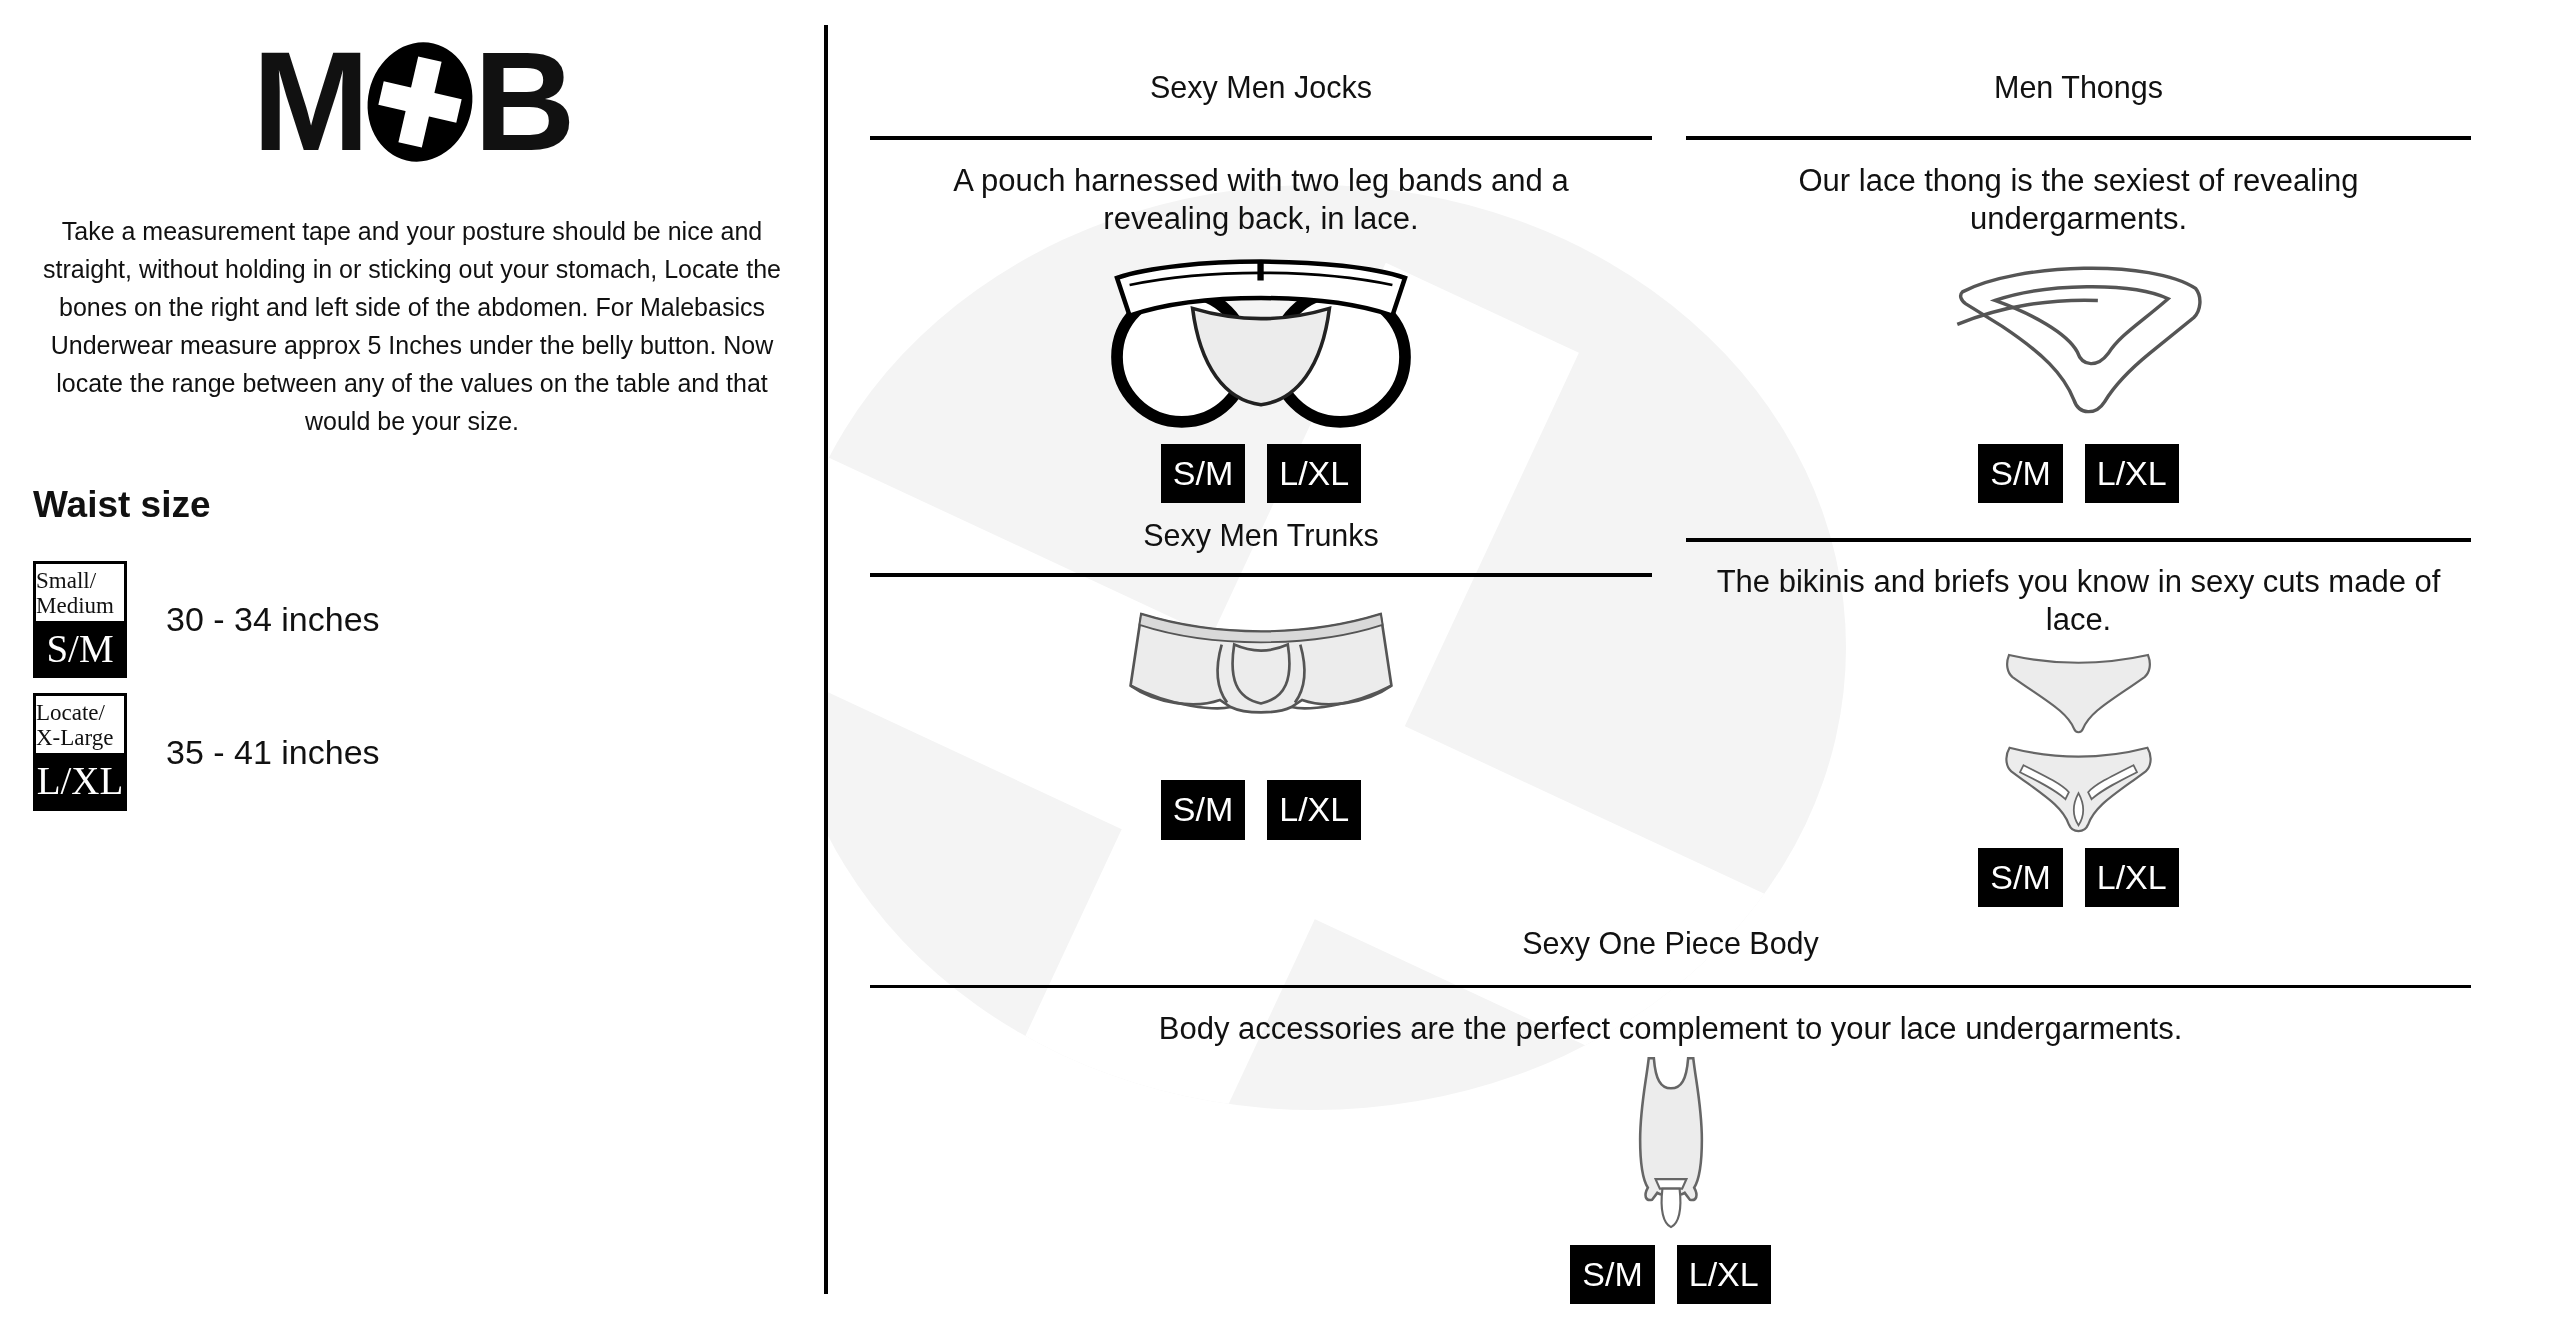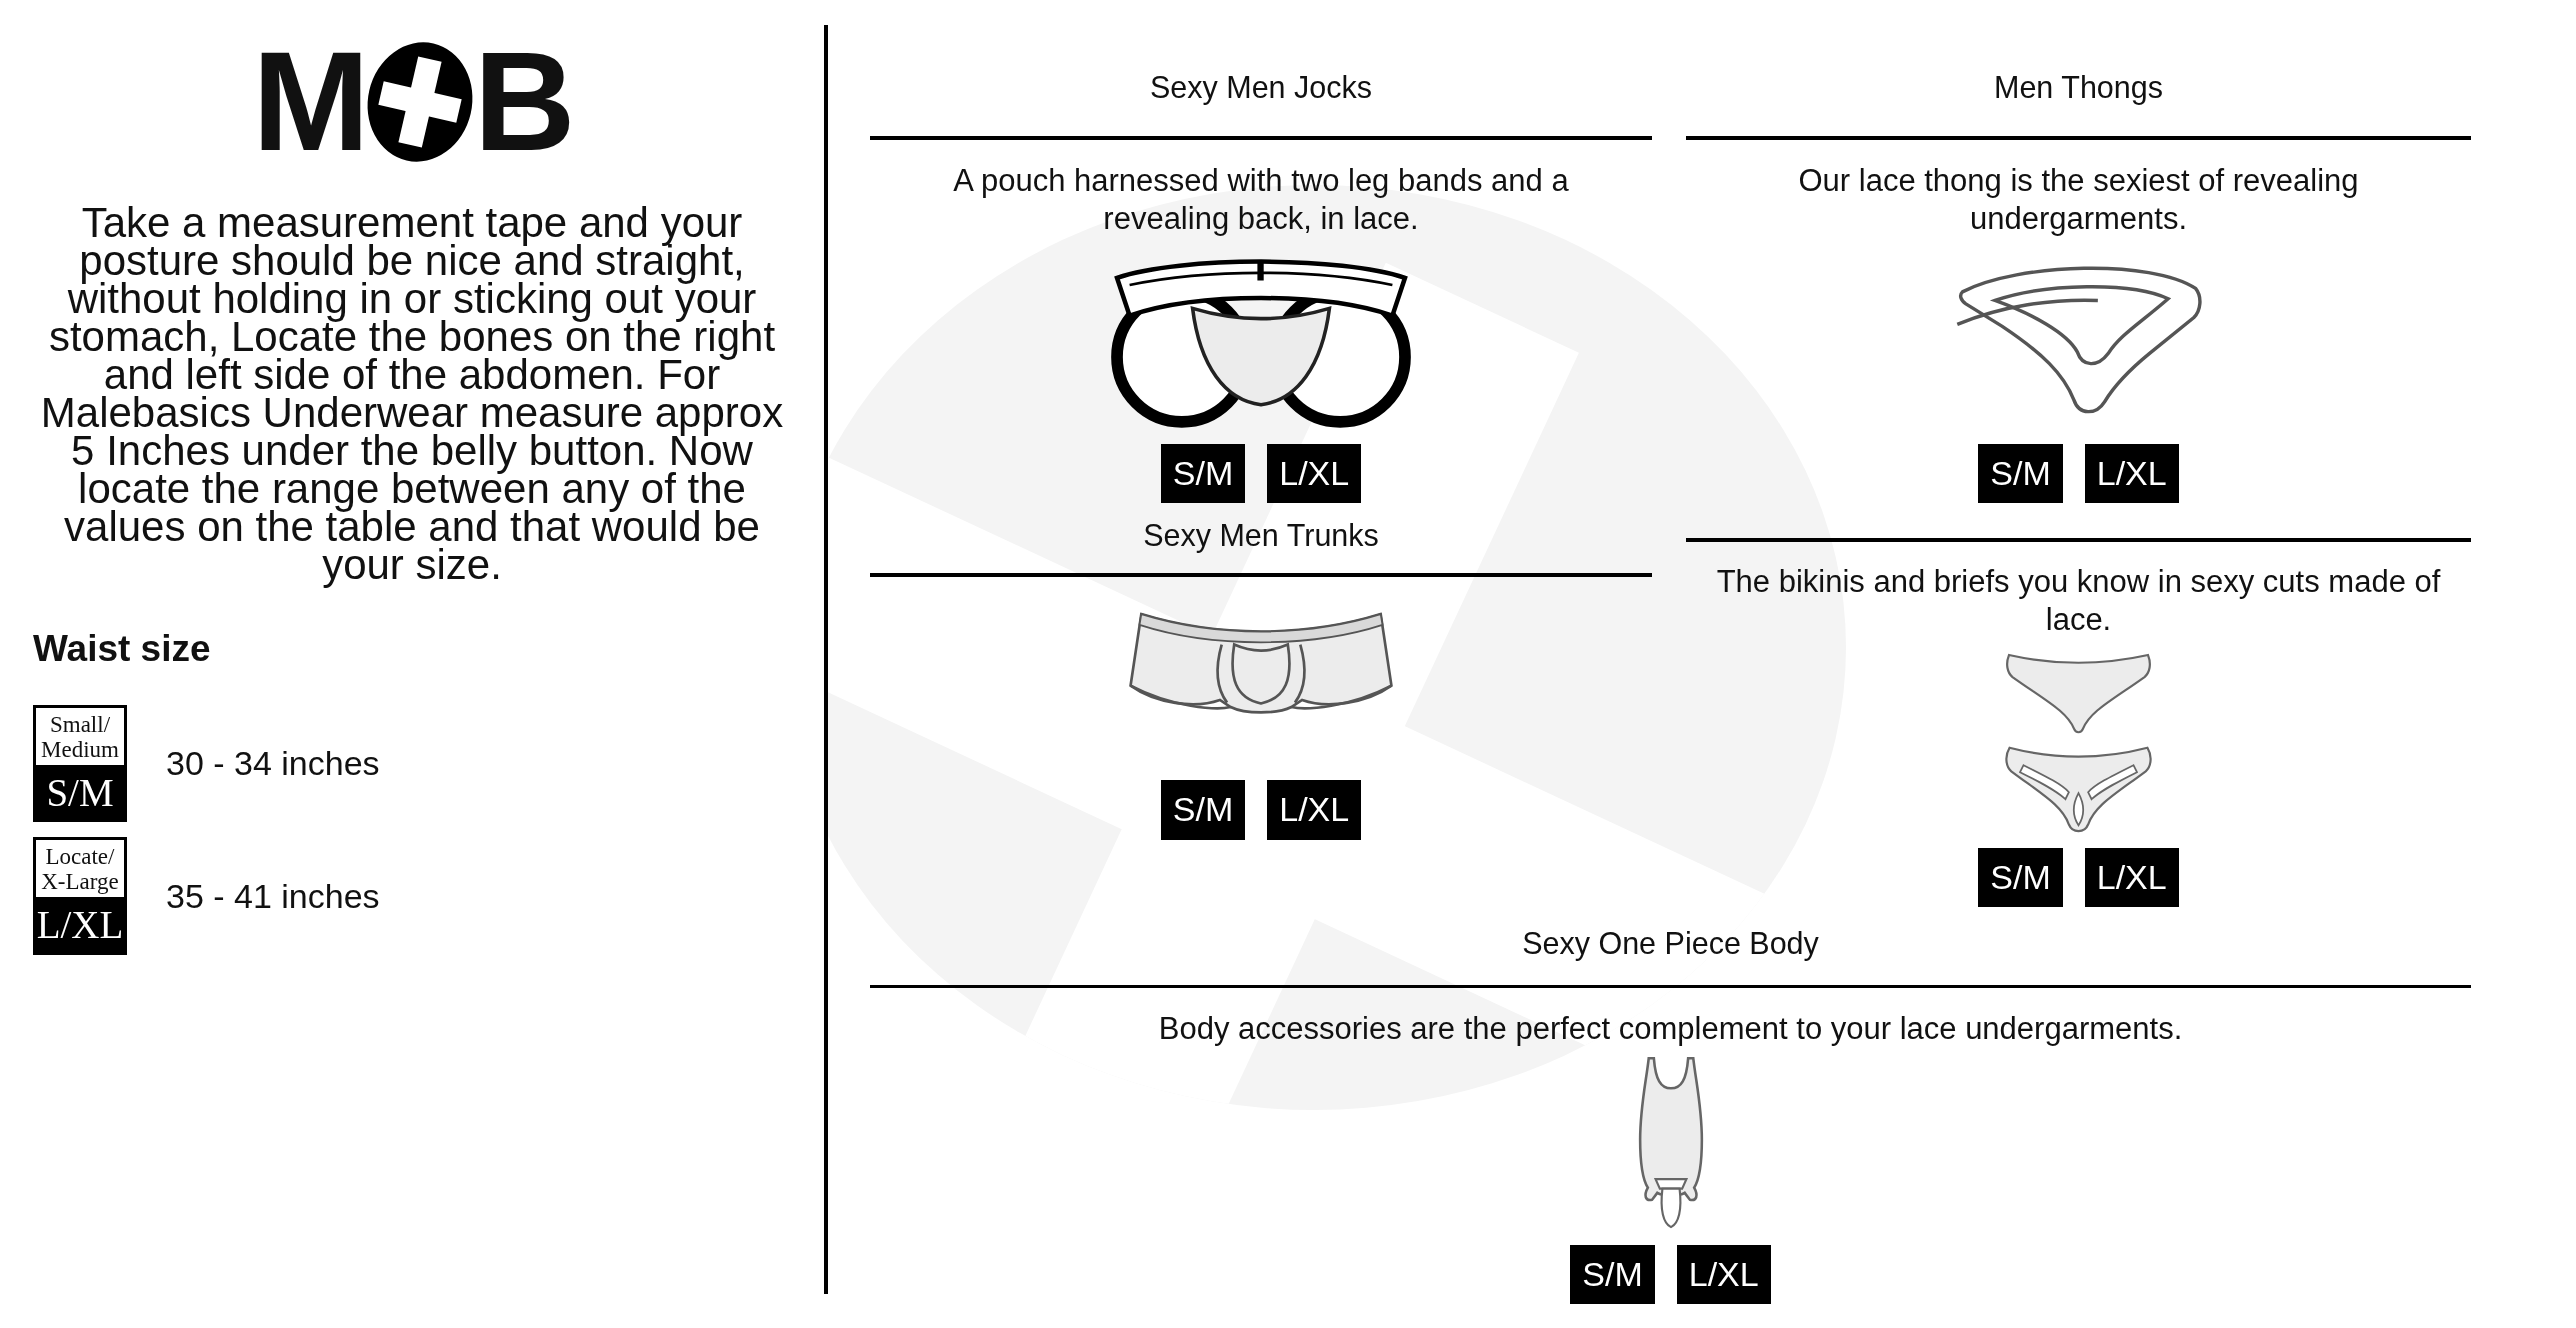--- a/index.html
+++ b/index.html
@@ -11,26 +11,26 @@
   
   .left-panel { position:absolute; left:0; top:0; width:824px; height:100%; background:#fff; z-index:2; }
   .logo { margin-top:31px; display:flex; justify-content:center; align-items:center; }
   .logo-letter { font-size:141px; font-weight:800; line-height:1; letter-spacing:-3.7px; }
   .logo-o { position:relative; display:inline-block; width:104px; height:120px; background:#000;
             border-radius:50%; margin:0 1.9px; transform:rotate(13deg); }
   .logo-o .bar-v { position:absolute; left:50%; top:13%; width:24px; height:74%; background:#fff; transform:translateX(-50%); }
   .logo-o .bar-h { position:absolute; top:50%; left:12%; width:76%; height:24px; background:#fff; transform:translateY(-50%); }
   .logo-sub { text-align:center; font-family:"Liberation Serif", serif; font-size:31px;
               letter-spacing:20.4px; margin-top:3.7px; margin-left:11px; }
-  .intro { width:774px; margin:32px auto 0; text-align:center; font-size:42px; line-height:38px; }
+  .intro { width:774px; margin:40px auto 0; text-align:center; font-size:25px; line-height:38px; }
   .waist-title { margin:44px 0 0 33px; font-size:37px; }
   .waist-rows { margin:35px 0 0 33px; display:flex; flex-direction:column; gap:15px; }
   .waist-row { display:flex; align-items:center; gap:39px; }
   .size-badge { width:94px; }
-  .size-badge .sb-top { box-sizing:border-box; border:3.7px solid #000; background:#fff; text-align:center;
+  .size-badge .sb-top { box-sizing:border-box; border:3.7px solid #000; background:#fff; text-align:left;
       font-family:"Liberation Serif", serif; font-size:23px; line-height:1.1; padding:3.7px 0 2.8px; }
   .size-badge .sb-bottom { background:#000; color:#fff; text-align:center;
       font-family:"Liberation Serif", serif; font-size:39px; padding:1.9px 0 7.4px; }
   .waist-range { font-size:34px; }
 
   
   .divider { position:absolute; left:824px; top:25px; width:3.7px; height:1269px; background:#000; z-index:3; }
 
   
   .right-panel { position:absolute; left:828px; top:0; width:1748px; height:100%; overflow:hidden; }

